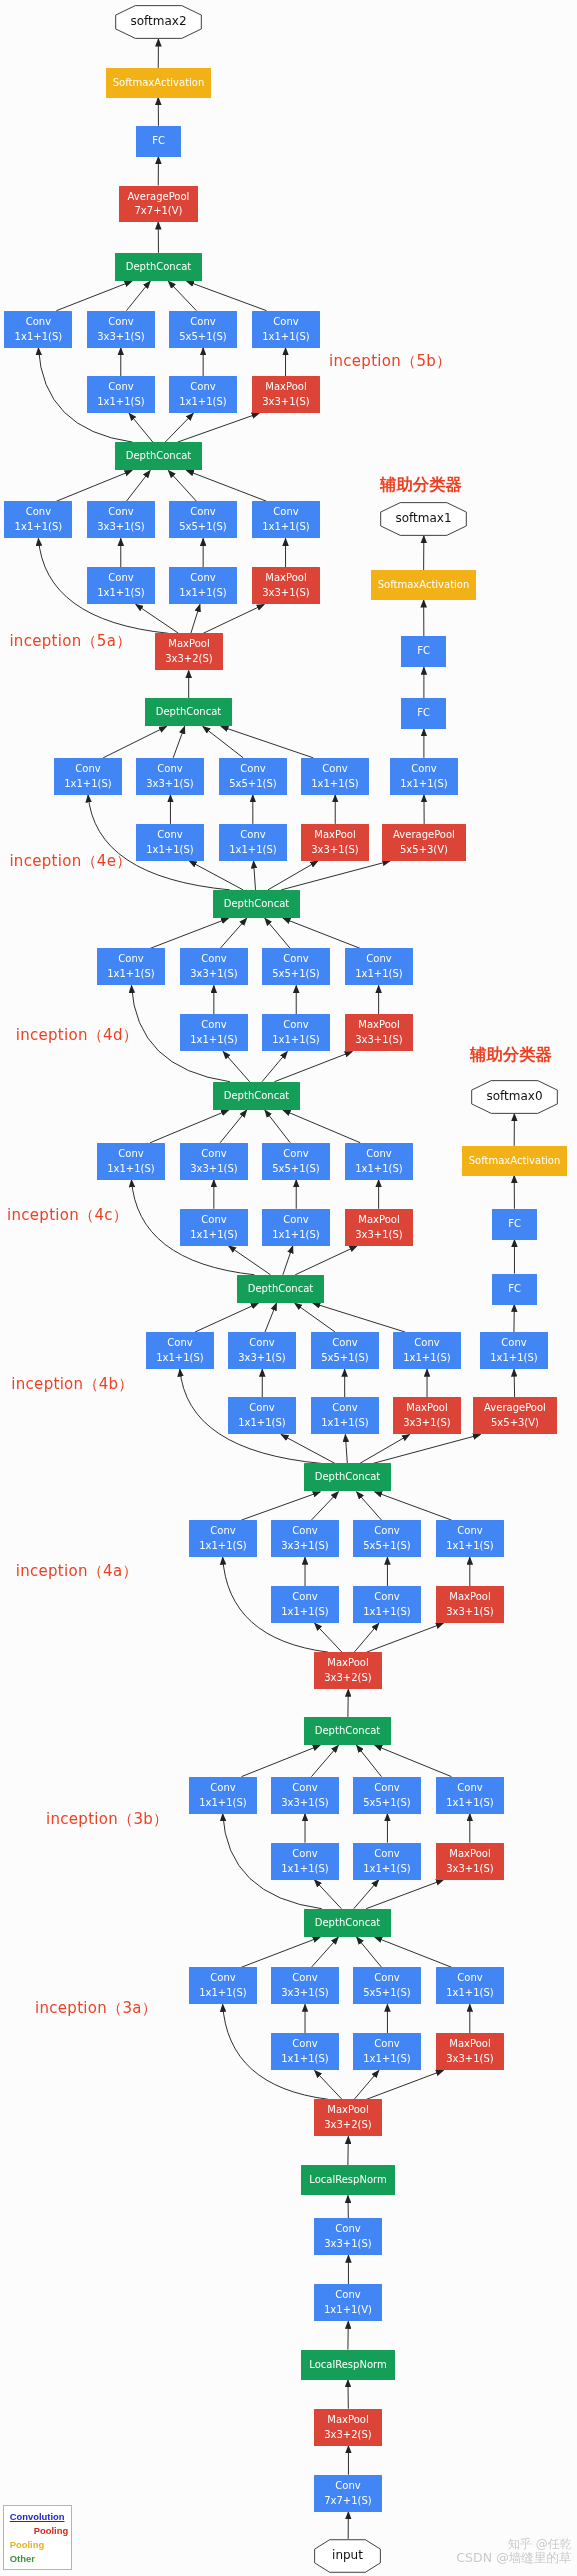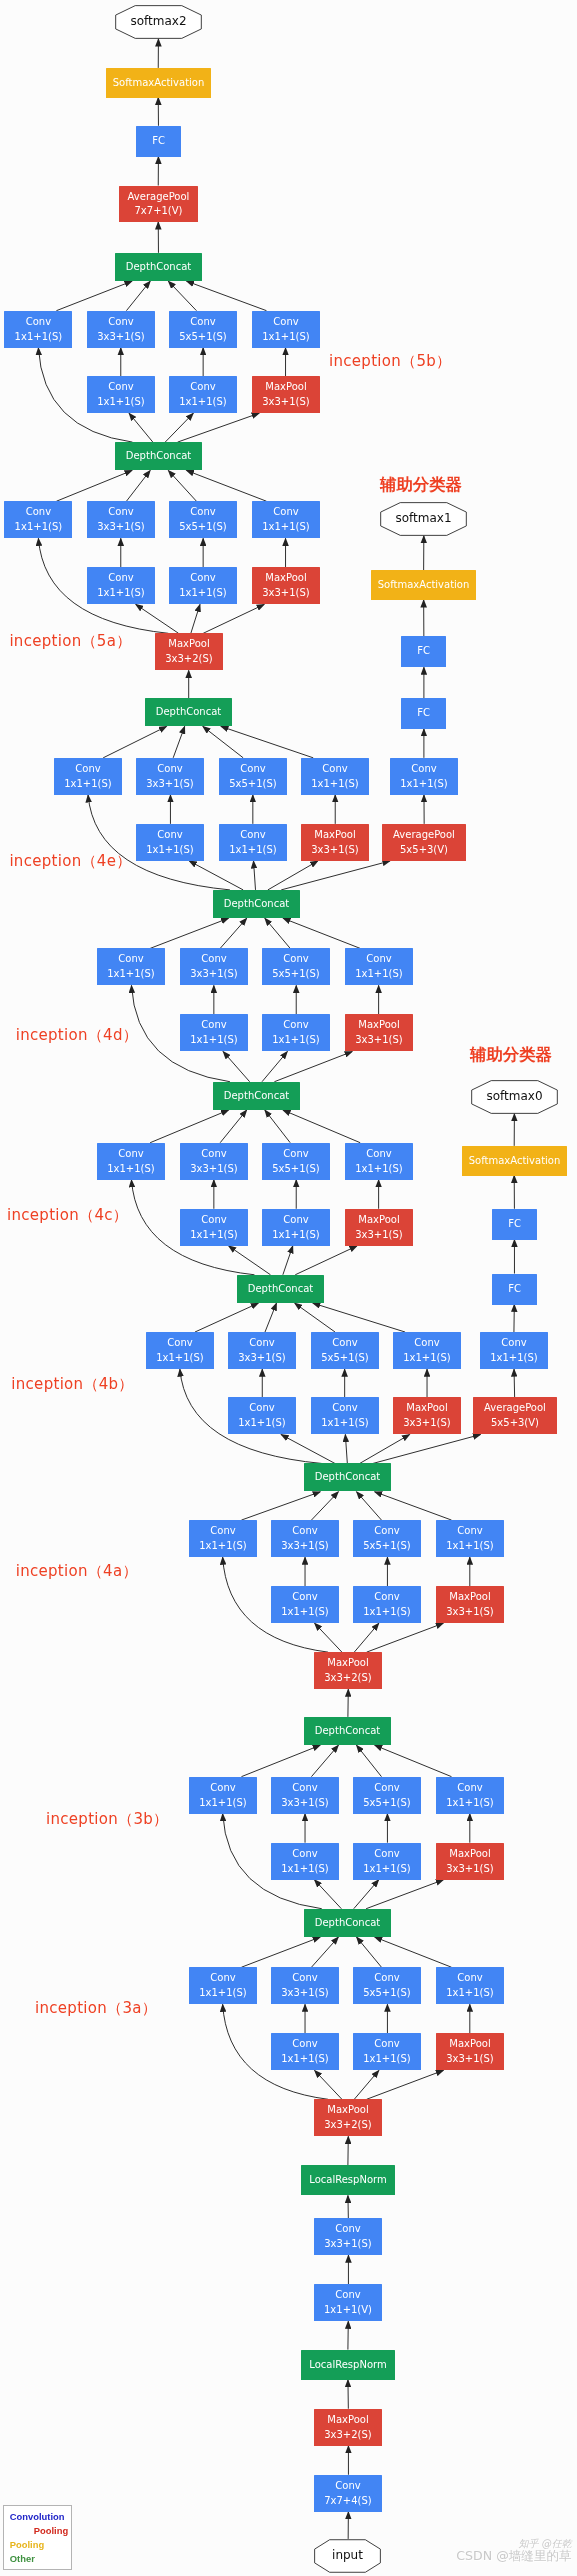--- a/index.html
+++ b/index.html
@@ -13,21 +13,21 @@
   .node.oct svg{position:absolute;left:0;top:0;}
   .node.oct .octtext{position:relative;z-index:3;font-size:12px;color:#111;}
   .lbl{position:absolute;z-index:2;color:#ee4023;font-size:15px;white-space:nowrap;
        letter-spacing:0.3px;}
   .auxlbl{position:absolute;z-index:2;color:#ee4023;font-size:16.4px;font-weight:600;white-space:nowrap;}
   #legend{position:absolute;left:2.5px;top:2505px;width:69px;height:65px;background:#ffffff;
           border:1.3px solid #b4b4b4;box-sizing:border-box;z-index:2;padding:3.8px 0 0 6.3px;}
   .legend-item{font-size:9.4px;font-weight:bold;line-height:14px;font-family:"Liberation Sans",sans-serif;}
   #watermark{position:absolute;z-index:2;color:#c9c9c9;text-align:right;right:6.3px;top:2538px;
              line-height:1.1;text-shadow:0.6px 0.6px 0 #ffffff;}
-  #wm1{font-size:10px;font-style:italic;}
+  #wm1{font-size:12px;}
   #wm2{font-size:12.6px;}
 </style>
 </head>
 <body>
 
 <div id="canvas">
   <svg id="edges" width="578" height="2576" viewBox="0 0 919 4096">
       <defs>
         <marker id="ah" markerWidth="9" markerHeight="7" refX="8" refY="3.5" orient="auto">
           <path d="M0,0 L9,3.5 L0,7 z" fill="#222222"></path>
@@ -153,21 +153,21 @@
       <path d="M 553.15,3443 L 553.78,3397" fill="none" stroke="#222222" stroke-width="1.5" marker-end="url(#ah)"></path>
       <path d="M 553.85,3527 L 553.22,3491" fill="none" stroke="#222222" stroke-width="1.5" marker-end="url(#ah)"></path>
       <path d="M 554,3632 L 554,3586" fill="none" stroke="#222222" stroke-width="1.5" marker-end="url(#ah)"></path>
       <path d="M 553.15,3736 L 553.78,3691" fill="none" stroke="#222222" stroke-width="1.5" marker-end="url(#ah)"></path>
       <path d="M 553.85,3830 L 553.22,3784" fill="none" stroke="#222222" stroke-width="1.5" marker-end="url(#ah)"></path>
       <path d="M 554,3935 L 554,3889" fill="none" stroke="#222222" stroke-width="1.5" marker-end="url(#ah)"></path>
       <path d="M 553.575,4037 L 553.89,3994" fill="none" stroke="#222222" stroke-width="1.5" marker-end="url(#ah)"></path>
     </svg>
 
   <div id="legend">
-    <div class="legend-item" style="color: rgb(32, 37, 200);">Convolution</div>
+    <div class="legend-item" style="color: rgb(32, 37, 200); text-decoration: underline;">Convolution</div>
     <div class="legend-item" style="color: rgb(210, 41, 29); margin-left: 24px;">Pooling</div>
     <div class="legend-item" style="color: rgb(231, 180, 29);">Pooling</div>
     <div class="legend-item" style="color: rgb(63, 145, 64);">Other</div>
   </div>
 
   <div id="watermark">
     <div id="wm1">知乎 @任乾</div>
     <div id="wm2">CSDN @墙缝里的草</div>
   </div>
 <div class="node oct" style="left: 115px; top: 5px; width: 87px; height: 34px;">
@@ -547,21 +547,21 @@
     </div>
     <div class="node" style="left: 301px; top: 2350px; width: 94px; height: 30px; background: rgb(20, 158, 87);">
       <div>LocalRespNorm</div>
     </div>
     <div class="node" style="left: 314px; top: 2409px; width: 68px; height: 37px; background: rgb(219, 68, 55);">
       <div>MaxPool</div>
       <div>3x3+2(S)</div>
     </div>
     <div class="node" style="left: 314px; top: 2475px; width: 68px; height: 37px; background: rgb(66, 133, 244);">
       <div>Conv</div>
-      <div>7x7+4(S)</div>
+      <div>7x7+1(S)</div>
     </div>
     <div class="node oct" style="left: 314px; top: 2539px; width: 67px; height: 34px;">
       <svg width="67" height="34" viewBox="0 0 107 54">
         <polygon points="25,1 82,1 106,16 106,38 82,53 25,53 1,38 1,16" fill="#ffffff" stroke="#333333" stroke-width="1.5"></polygon>
       </svg>
       <div class="octtext">input</div>
     </div>
   </div>
 
 

